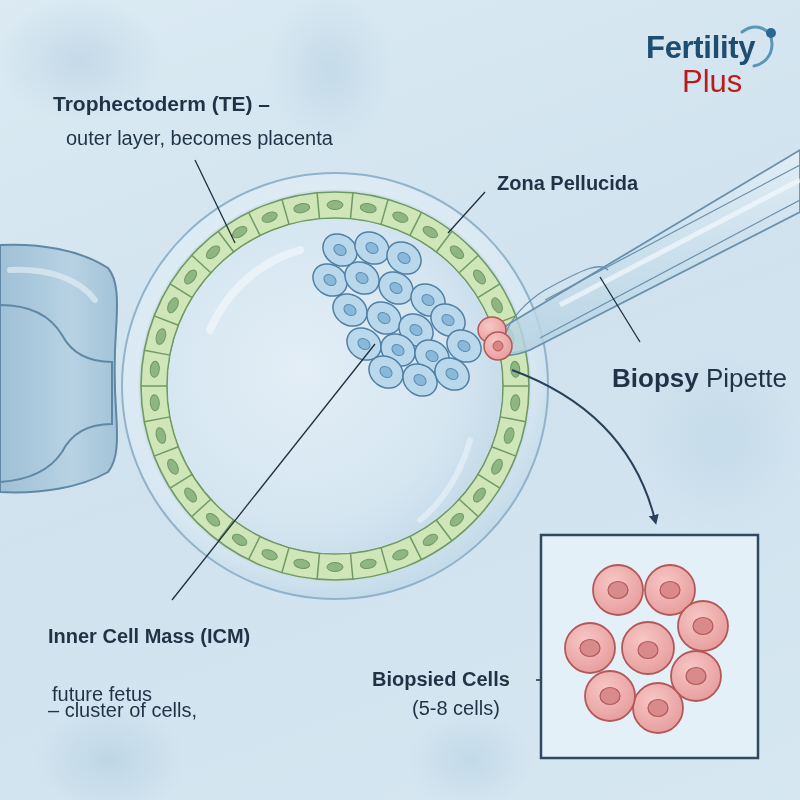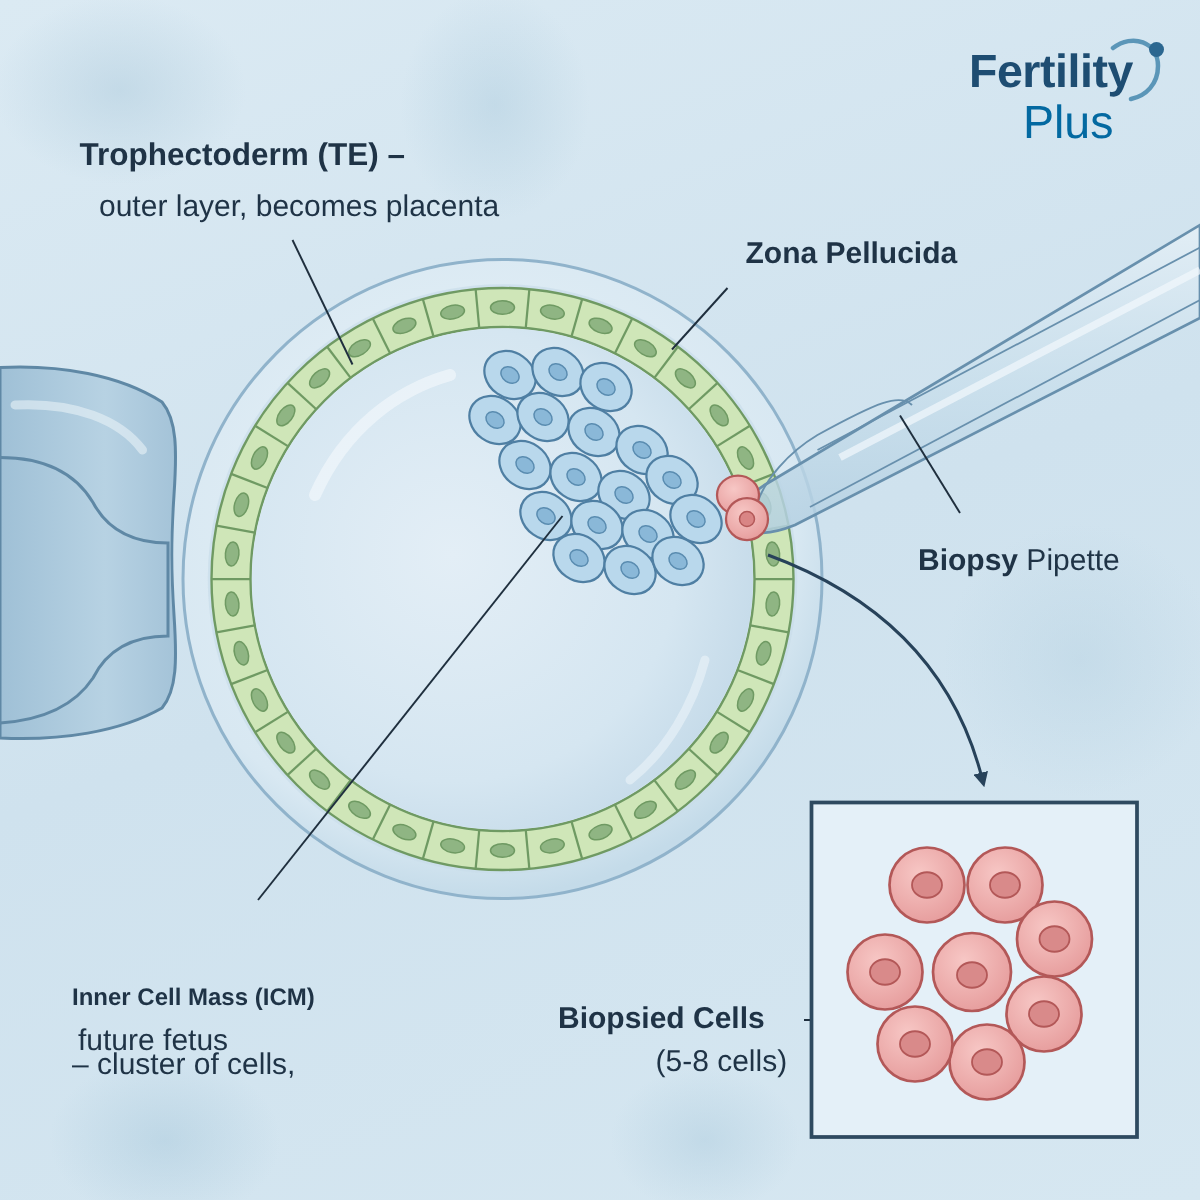--- a/index.html
+++ b/index.html
@@ -17,21 +17,21 @@
         radial-gradient(ellipse 110px 80px at 110px 760px, rgba(160,195,215,0.4), rgba(0,0,0,0) 70%),
         radial-gradient(ellipse 90px 70px at 470px 760px, rgba(160,195,215,0.35), rgba(0,0,0,0) 70%),
         linear-gradient(160deg, #dbeaf3 0%, #cfe2ee 50%, #d6e7f1 100%);
     }
     svg#art { position: absolute; left: 0; top: 0; }
     .label { position: absolute; color: #1f3346; white-space: nowrap; }
     .bold { font-weight: bold; }
     .reg { font-weight: normal; }
     #logo { position: absolute; left: 630px; top: 30px; width: 150px; height: 70px; }
     #logo .fertility { position: absolute; left: 16px; top: 0; font-size: 31px; color: #1e4d72; letter-spacing: -0.3px; }
-    #logo .plus { position: absolute; left: 52px; top: 34px; font-size: 31px; color: #0369a1; }
+    #logo .plus { position: absolute; left: 52px; top: 34px; font-size: 31px; color: #b91c1c; }
   </style>
 </head>
 <body>
 
 <div id="bg"></div>
 
 <svg id="art" width="800" height="800" viewBox="0 0 800 800">
   <defs>
     <radialGradient id="zonaGrad" cx="0.45" cy="0.4" r="0.6">
       <stop offset="0" stop-color="#e8f2f8"></stop>
@@ -240,22 +240,22 @@
   <span class="plus">Plus</span>
   <svg style="position:absolute;left:110px;top:-6px" width="40" height="50" viewBox="0 0 40 50">
     <path d="M2,8 C15,-2 32,4 32,20 C32,32 24,40 14,42" stroke="#5b96b8" stroke-width="3" fill="none" stroke-linecap="round"></path>
     <circle cx="31" cy="9" r="5" fill="#2c6790"></circle>
   </svg>
 </div>
 
 <div class="label bold" style="left:53px; top:92px; font-size:21px;text-align:center;">Trophectoderm (TE) –</div>
 <div class="label reg" style="left:54px; top:127px; font-size:20px;margin-left:12px;">outer layer, becomes placenta</div>
 
-<div class="label bold" style="left:497px; top:158px; font-size:20px;">Zona Pellucida</div>
-
-<div class="label" style="left:612px; top:363px; font-size:20px;"><span class="bold">Biopsy</span><span class="reg"> Pipette</span></div>
-
-<div class="label bold" style="left:48px; top:657px; font-size:16px;">Inner Cell Mass (ICM)</div>
+<div class="label bold" style="left:497px; top:172px; font-size:20px;">Zona Pellucida</div>
+
+<div class="label" style="left:612px; top:363px; font-size:26px;"><span class="bold">Biopsy</span><span class="reg"> Pipette</span></div>
+
+<div class="label bold" style="left:48px; top:625px; font-size:20px;">Inner Cell Mass (ICM)</div>
 <div class="label reg" style="left:48px; top:655px; font-size:20px;margin-top:44px;">– cluster of cells,</div>
 <div class="label reg" style="left:52px; top:683px; font-size:20px;text-align:center;">future fetus</div>
 
 <div class="label bold" style="left:372px; top:668px; font-size:20px;">Biopsied Cells</div>
-<div class="label reg" style="left:437px; top:697px; font-size:20px;">(5-8 cells)</div>
+<div class="label reg" style="left:412px; top:697px; font-size:20px;">(5-8 cells)</div>
 
 </body></html>

